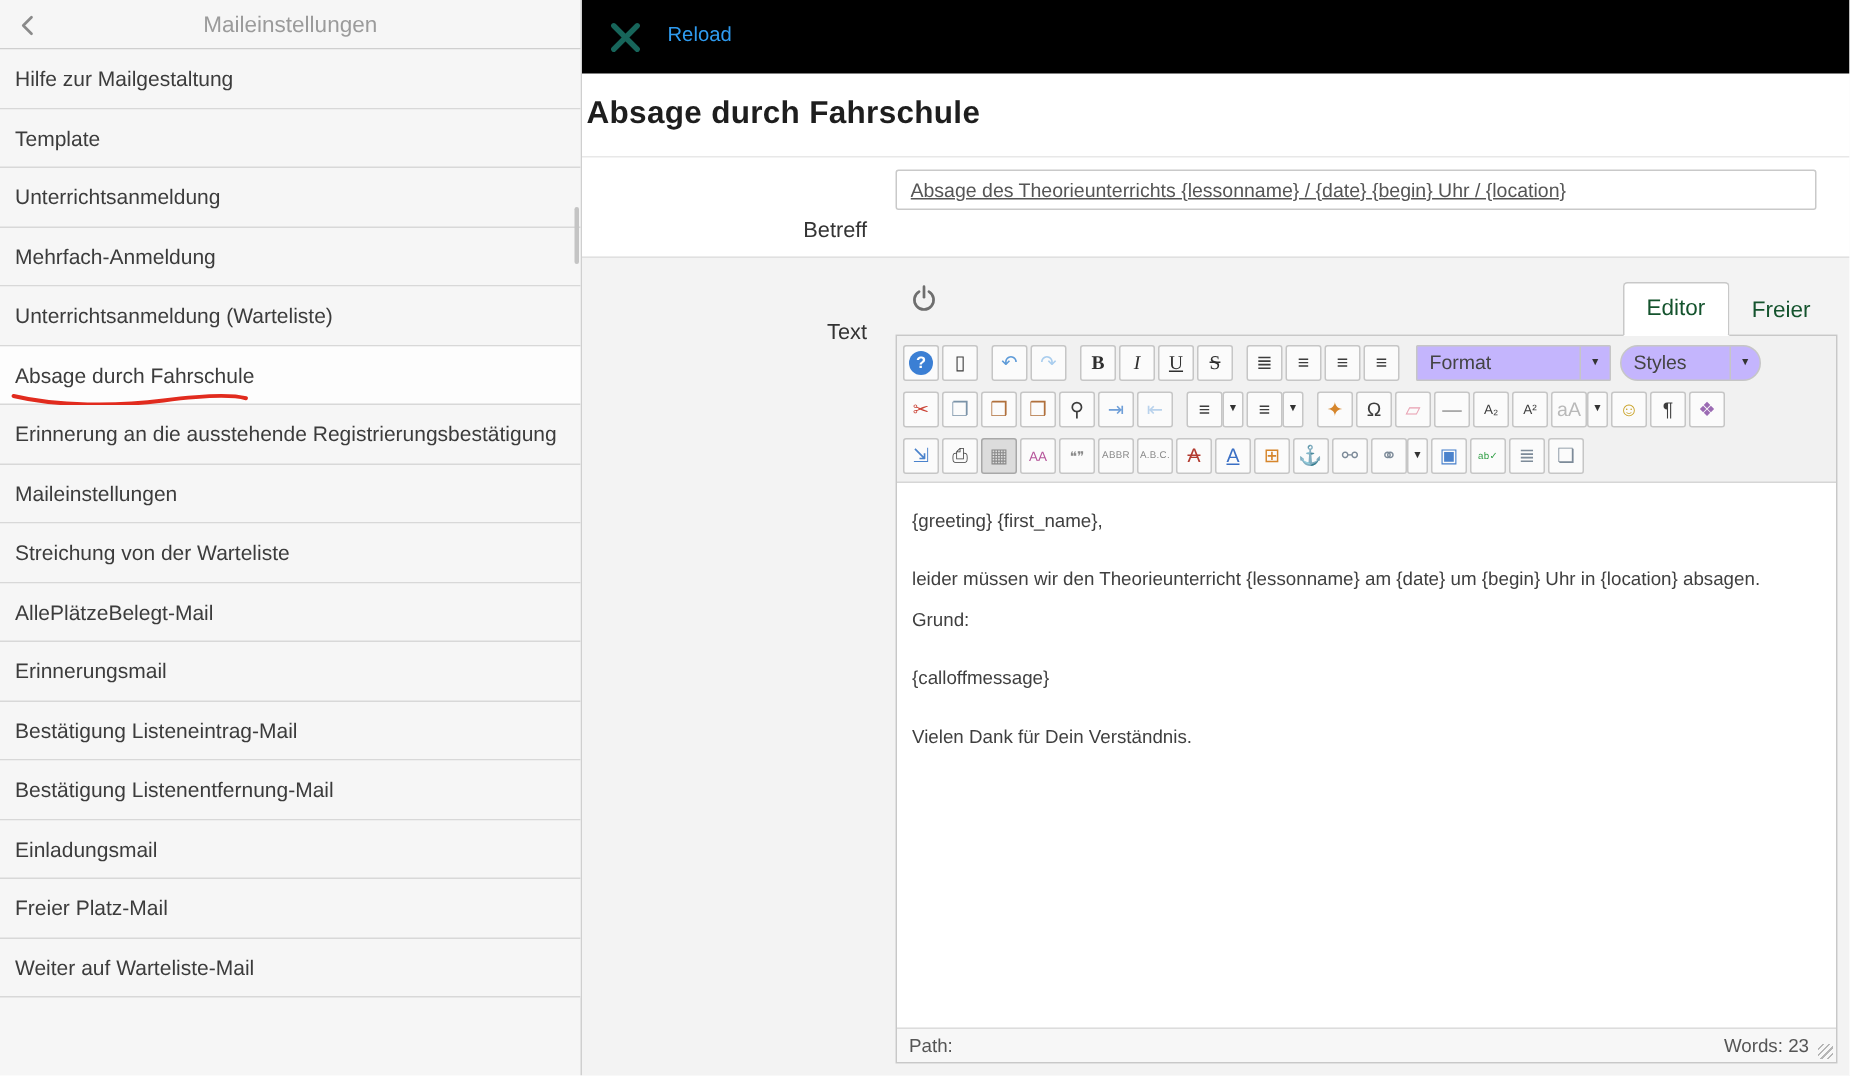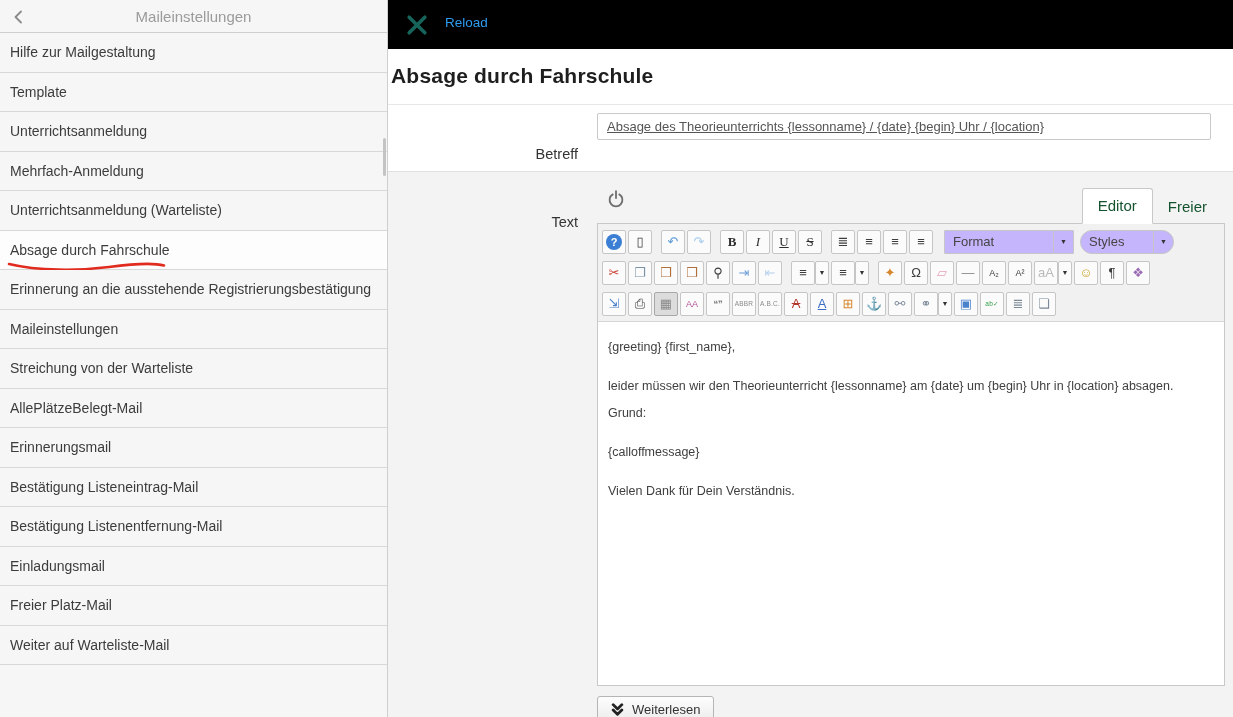--- a/index.html
+++ b/index.html
@@ -262,20 +262,25 @@
                 <span class="tb-btn c-slate">≣</span>
                 <span class="tb-btn c-slate">❏</span>
               </div>
             </div>
           <div class="editor-content">
               <p>{greeting} {first_name},</p>
               <p>leider müssen wir den Theorieunterricht {lessonname} am {date} um {begin} Uhr in {location} absagen.<br>Grund:</p>
               <p>{calloffmessage}</p>
               <p>Vielen Dank für Dein Verständnis.</p>
             </div>
+          <div class="statusbar">
+            <span class="sb-path">Path:</span>
+            <span class="sb-words">Words: 23</span>
+            <span class="sb-grip"></span>
+          </div>
         </div>
 
         <button class="readmore">
           <svg width="13" height="13" viewBox="0 0 12 12">
             <path d="M2 1.5 L6 5.5 L10 1.5" fill="none" stroke="#222" stroke-width="2.6" stroke-linecap="round" stroke-linejoin="round"></path>
             <path d="M2 6.5 L6 10.5 L10 6.5" fill="none" stroke="#222" stroke-width="2.6" stroke-linecap="round" stroke-linejoin="round"></path>
           </svg>
           <span>Weiterlesen</span>
         </button>
 

